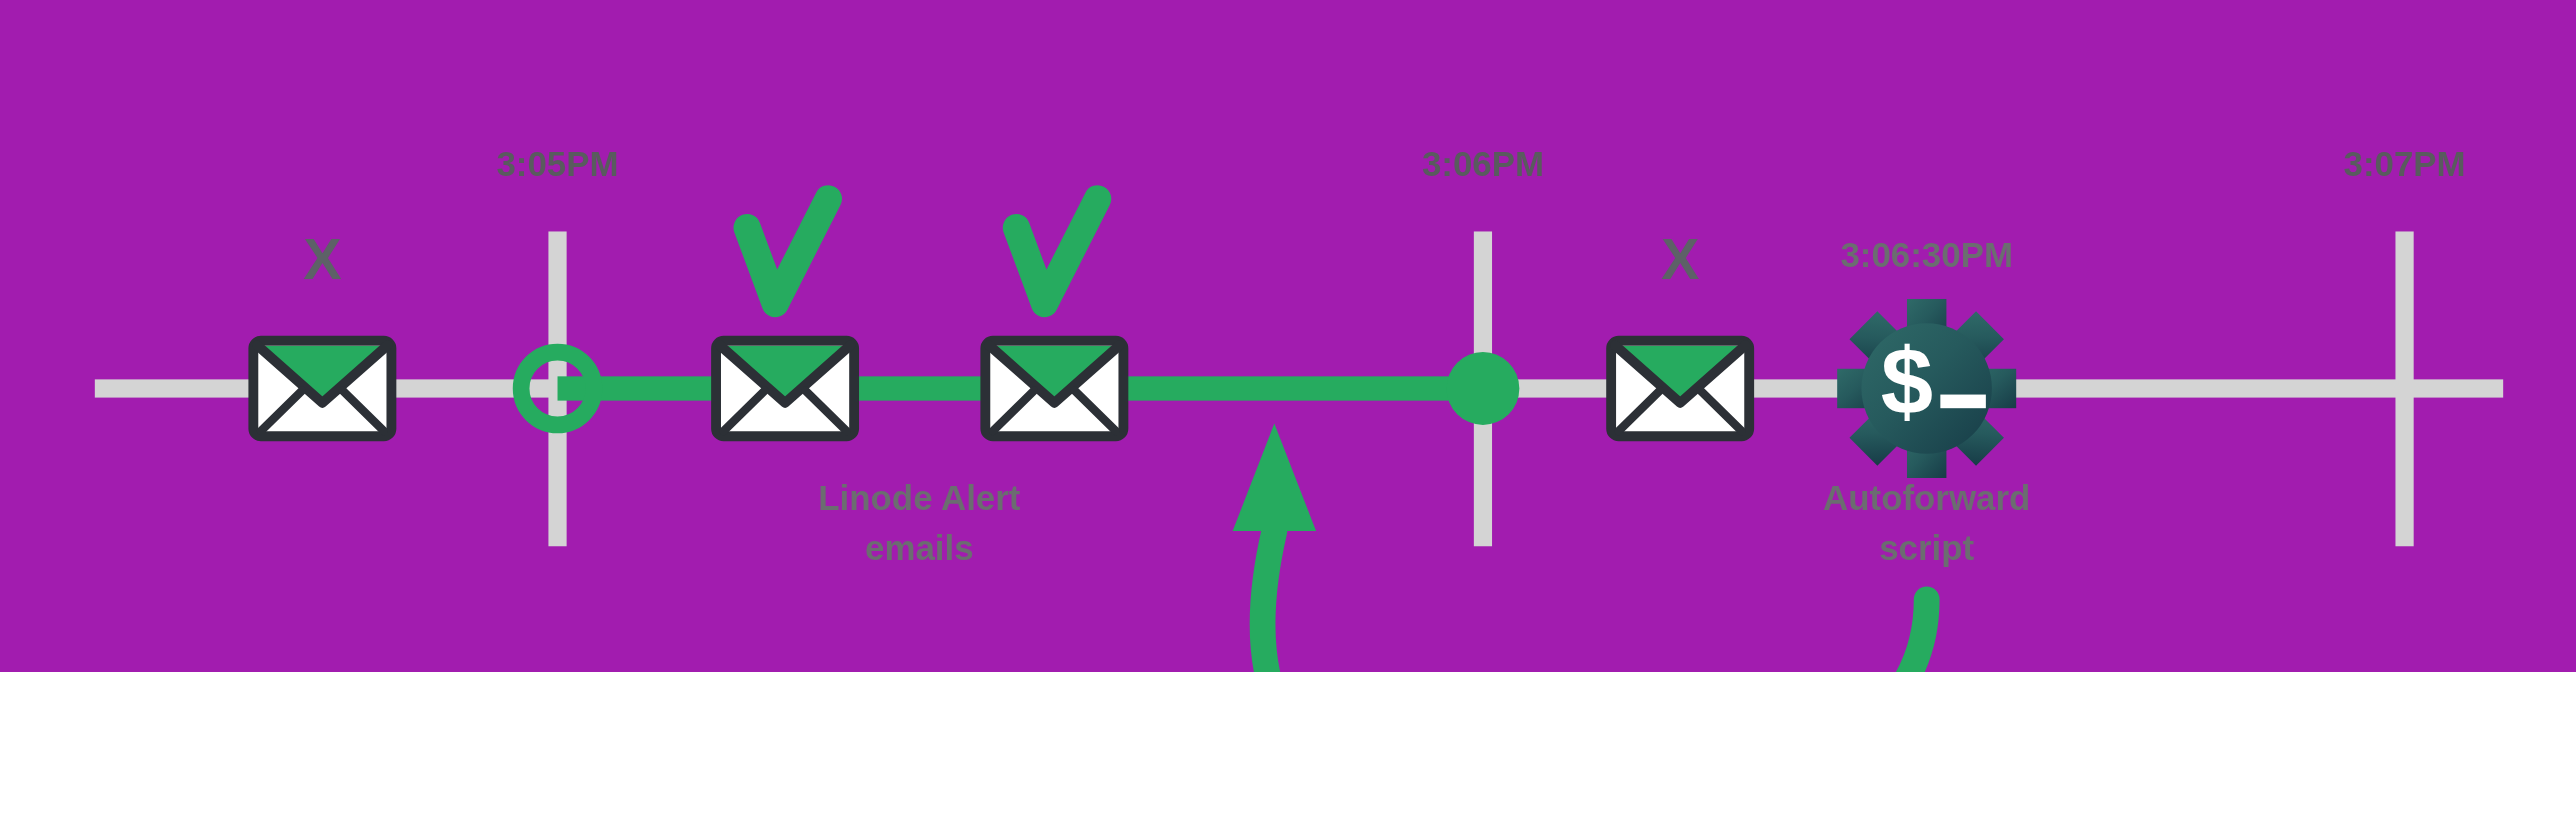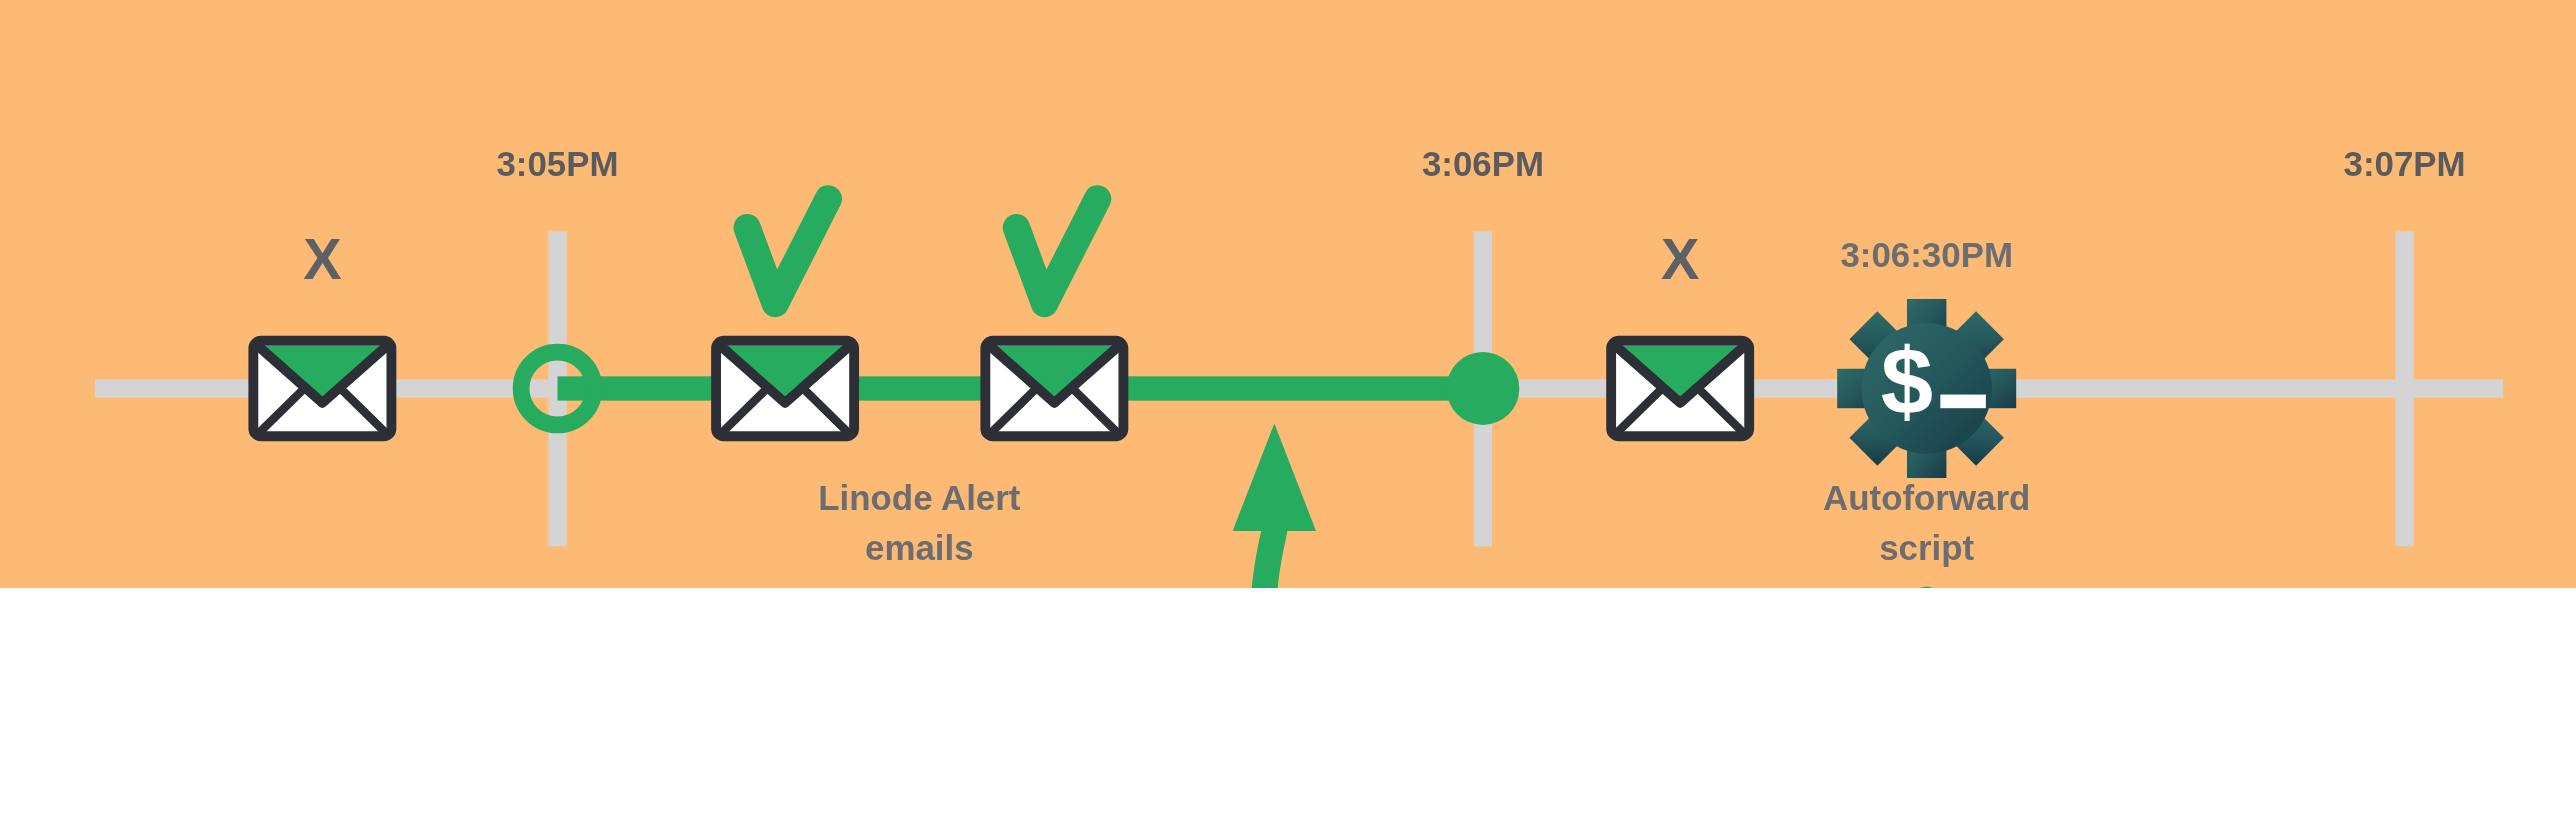--- a/index.html
+++ b/index.html
@@ -8,22 +8,22 @@
     padding: 0;
     background: #ffffff;
   }
   body {
     font-family: "Liberation Sans", sans-serif;
     -webkit-font-smoothing: antialiased;
   }
   #stage {
     position: relative;
     width: 2576px;
-    height: 588px;
-    background: #fdba74;
+    height: 672px;
+    background: #a21caf;
     overflow: hidden;
   }
   #diagram {
     position: absolute;
     left: 0;
     top: 0;
     width: 2576px;
     height: 824px;
     display: block;
   }

